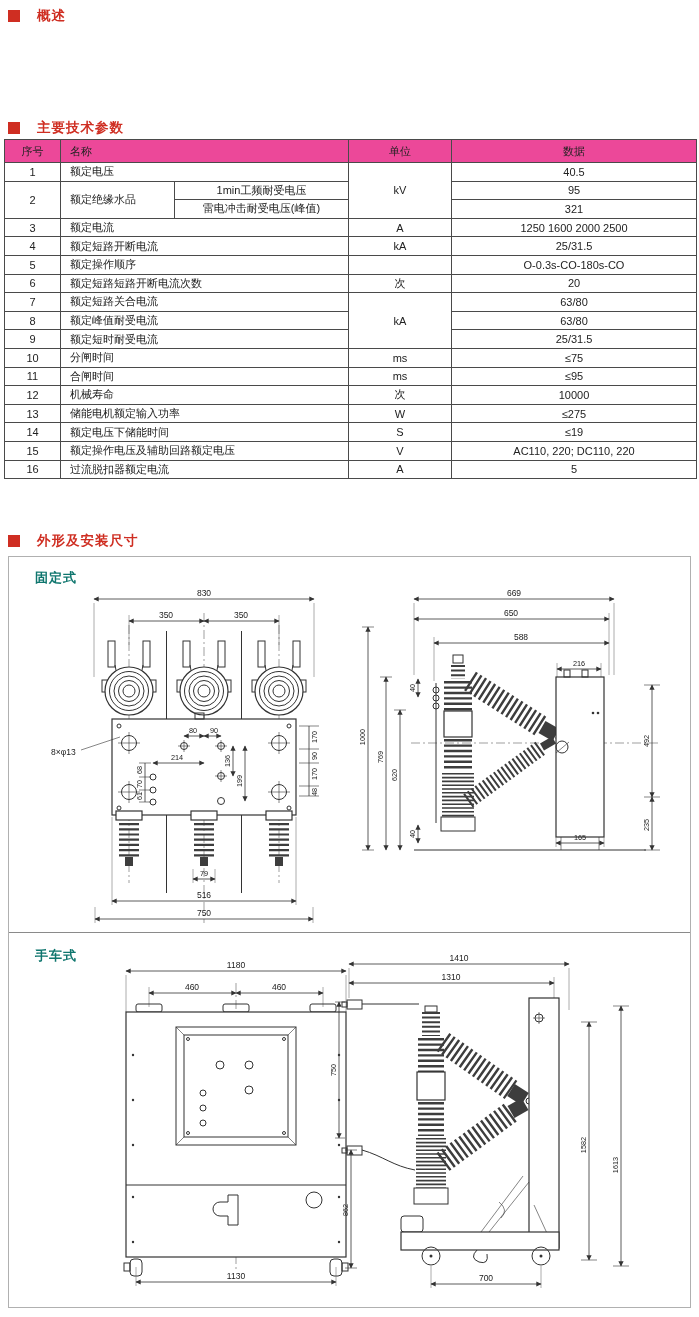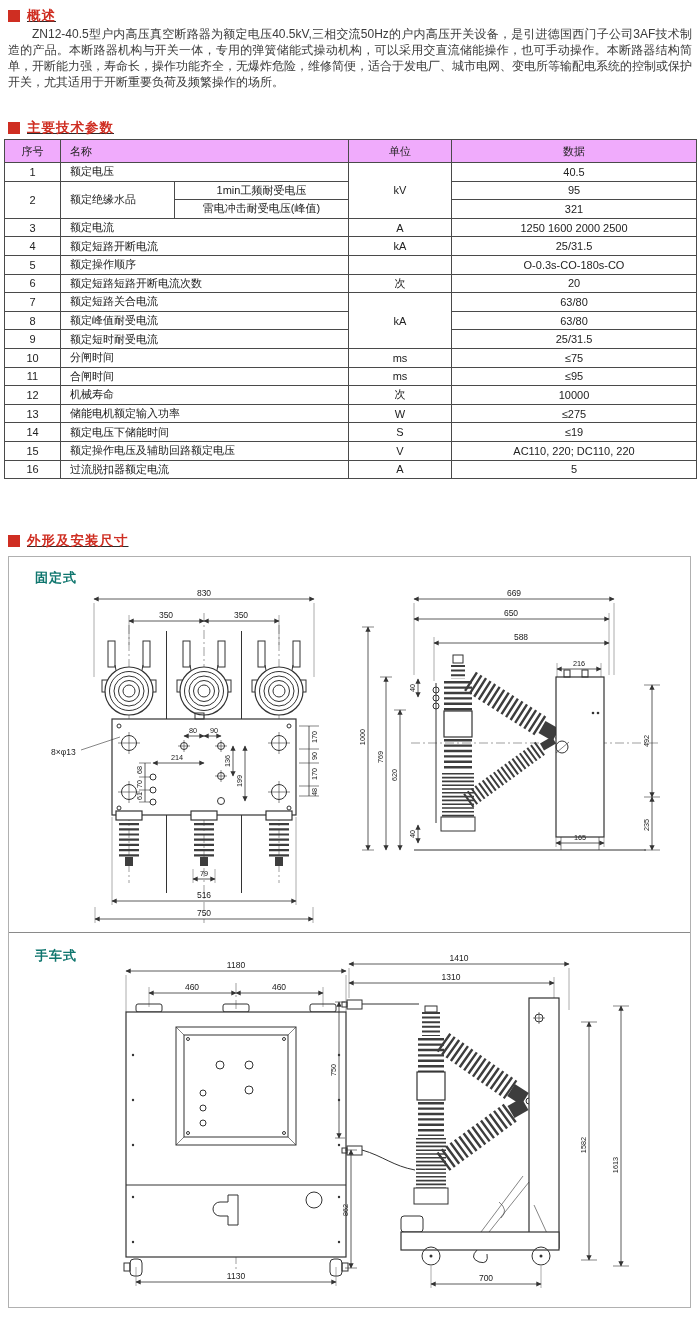--- a/index.html
+++ b/index.html
@@ -1,27 +1,27 @@
 <!DOCTYPE html>
 <html><head>
 <meta charset="utf-8">
 <style>
   html,body{margin:0;padding:0;background:#fff;}
   #page{position:relative;width:699px;height:1317px;background:#fff;overflow:hidden;
         font-family:"Liberation Sans","DejaVu Sans",sans-serif;color:#2a2a2a;}
-  .sec-head{position:absolute;left:8px;display:flex;align-items:center;gap:7px;text-decoration:underline;}
+  .sec-head{position:absolute;left:8px;display:flex;align-items:center;gap:17px;}
   .sec-sq{width:12px;height:12px;background:#cf2e22;flex:0 0 auto;}
   .sec-title{font-size:13.5px;font-weight:bold;color:#cf2e22;letter-spacing:1px;}
   #overview-body{position:absolute;left:8px;top:27px;width:684px;font-size:12px;line-height:15.9px;
         text-align:justify;text-indent:2em;color:#3a3a3a;}
   
   #params-table{position:absolute;left:4px;top:139px;width:692px;border-collapse:collapse;table-layout:fixed;}
   #params-table th,#params-table td{border:1px solid #4a4a4a;font-size:11px;font-weight:normal;
         padding:0 4px;overflow:hidden;white-space:nowrap;color:#222;}
-  #params-table thead tr{height:23px;background:#f0abfc;}
+  #params-table thead tr{height:23px;background:#ec4899;}
   #params-table tbody tr{height:18.6px;}
   .tc{text-align:center;}
   .tl{text-align:left;padding-left:9px !important;}
   td.val{white-space:pre;}
   
   #dims-box{position:absolute;left:8px;top:556px;width:681px;height:750px;border:1px solid #b0b0b0;background:#fff;}
   .type-label{position:absolute;font-size:13px;font-weight:bold;color:#0f766e;letter-spacing:1px;}
   #divider{position:absolute;left:0;right:0;top:375px;border-top:1px solid #8a8a8a;}
   .drawing{position:absolute;}
   
@@ -38,21 +38,20 @@
 </style>
 </head>
 <body>
 
 <div id="page">
 
   <div class="sec-head" style="top:7px;">
     <span class="sec-sq"></span>
     <span class="sec-title">概述</span>
   </div>
-  <div id="overview-body">ZN12-40.5型户内高压真空断路器为额定电压40.5kV,三相交流50Hz的户内高压开关设备，是引进德国西门子公司3AF技术制造的产品。本断路器机构与开关一体，专用的弹簧储能式操动机构，可以采用交直流储能操作，也可手动操作。本断路器结构简单，开断能力强，寿命长，操作功能齐全，无爆炸危险，维修简便，适合于发电厂、城市电网、变电所等输配电系统的控制或保护开关，尤其适用于开断重要负荷及频繁操作的场所。</div>
 
   <div class="sec-head" style="top:119px;">
     <span class="sec-sq"></span>
     <span class="sec-title">主要技术参数</span>
   </div>
 
   <table id="params-table">
     <colgroup>
         <col style="width:56px">
         <col style="width:114px">

